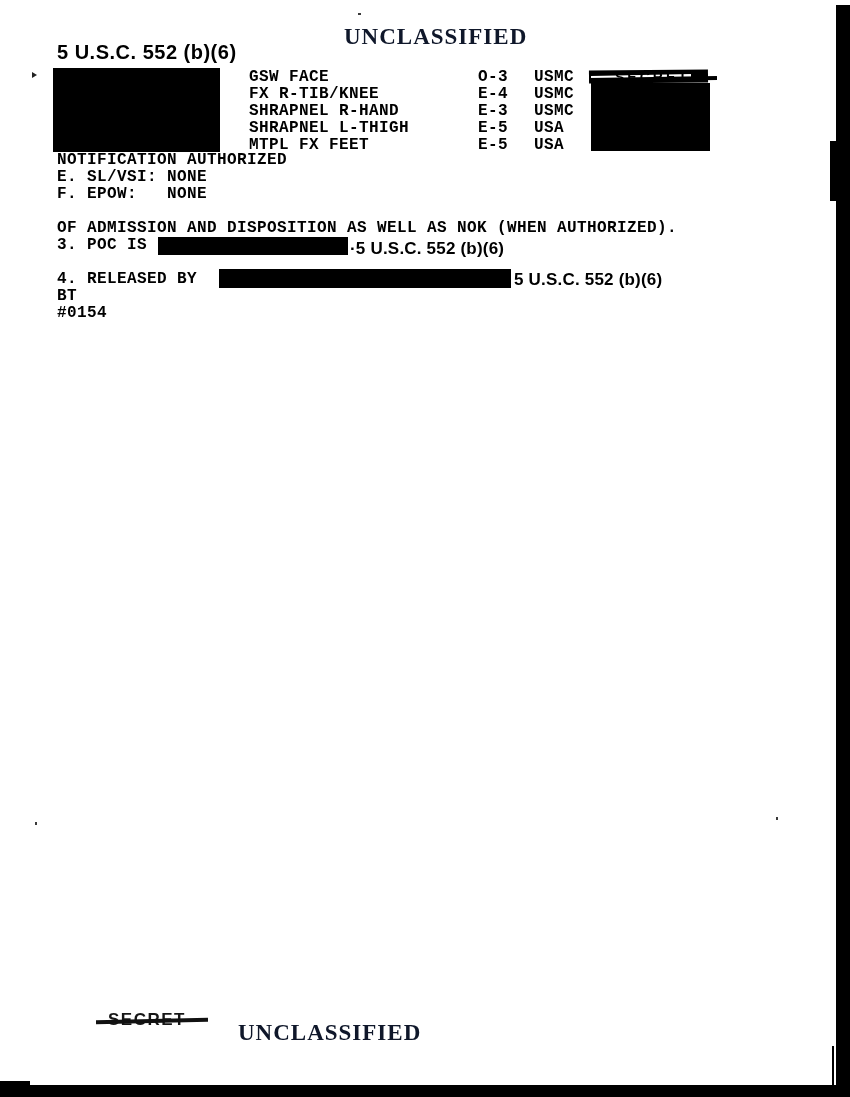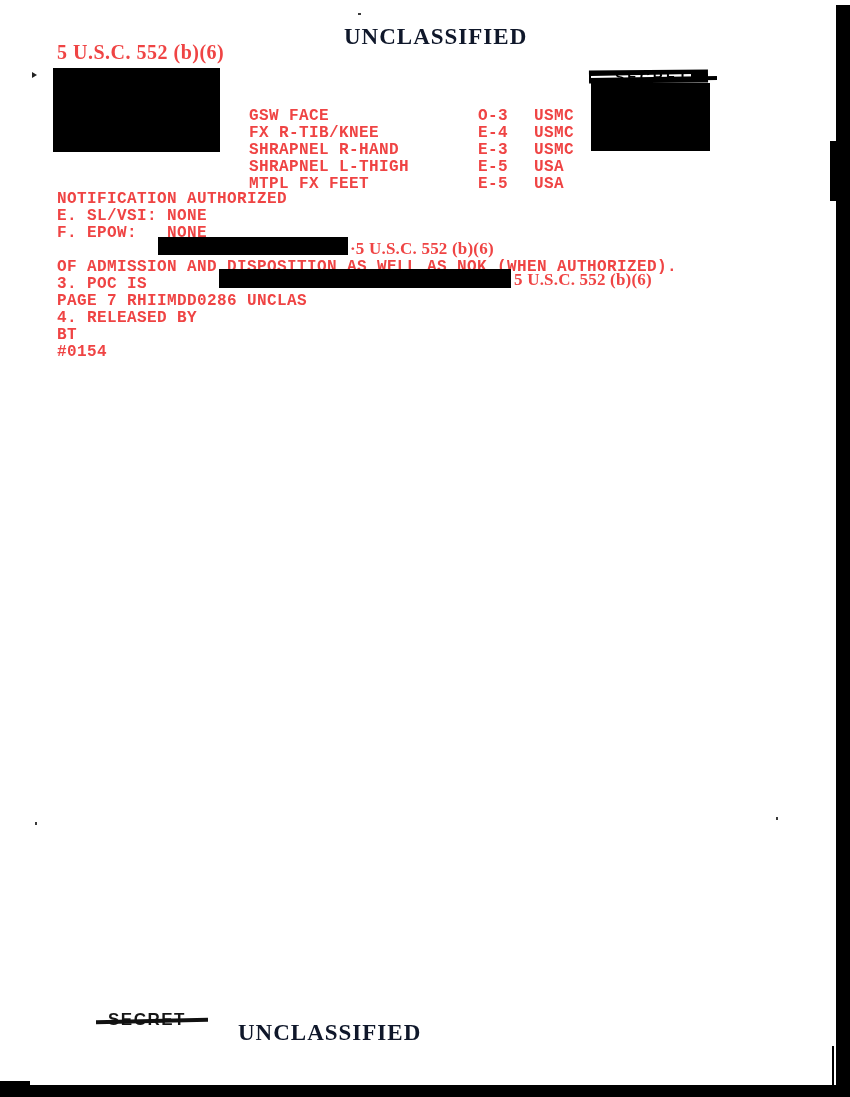--- a/index.html
+++ b/index.html
@@ -8,32 +8,31 @@
     width:850px;height:1097px;
     background:#ffffff;
     overflow:hidden;
   }
   
   .mono{
     font-family:"Liberation Mono","DejaVu Sans Mono",monospace;
     font-size:16px;
     font-weight:bold;
     letter-spacing:0.4px;
-    color:#ef4444;
+    color:#000000;
     white-space:pre;
     line-height:17px;
-    margin-top:39px;
   }
   .line{position:absolute;left:57px;height:17px;}
   
   .foia{
     position:absolute;
-    font-family:Liberation Serif, serif;
+    font-family:Liberation Sans, sans-serif;
     font-weight:bold;
-    color:#ef4444;
+    color:#000000;
     white-space:pre;
   }
   .foia-top{font-size:20px;letter-spacing:0.5px;}
   .foia-inline{font-size:17px;letter-spacing:0.2px;}
   
   .serif-title{
     position:absolute;
     font-family:"Liberation Serif","DejaVu Serif",serif;
     font-weight:bold;
     font-size:23px;
@@ -130,21 +129,20 @@
 
   <div class="mono line" style="top:152px;">NOTIFICATION AUTHORIZED</div>
   <div class="mono line" style="top:169px;">E. SL/VSI: NONE</div>
   <div class="mono line" style="top:186px;">F. EPOW:   NONE</div>
   <div class="mono line" style="top:220px;">OF ADMISSION AND DISPOSITION AS WELL AS NOK (WHEN AUTHORIZED).</div>
 
   <div class="mono line" style="top:237px;text-align:center;">3. POC IS</div>
   <div class="redaction" style="left:158px;top:237px;width:190px;height:18px;"></div>
   <div class="foia foia-inline" style="left:350px;top:239px;">·5 U.S.C. 552 (b)(6)</div>
 
-  <div class="mono line" style="top:254px;">PAGE 7 RHIIMDD0286 UNCLAS</div>
 
   <div class="mono line" style="top:271px;">4. RELEASED BY</div>
   <div class="redaction" style="left:219px;top:269px;width:292px;height:19px;"></div>
   <div class="foia foia-inline" style="left:514px;top:270px;">5 U.S.C. 552 (b)(6)</div>
 
   <div class="mono line" style="top:288px;">BT</div>
   <div class="mono line" style="top:305px;">#0154</div>
 
   <div class="speck" style="left:35px;top:822px;width:2px;height:3px;"></div>
   <div class="speck" style="left:776px;top:817px;width:2px;height:3px;"></div>

